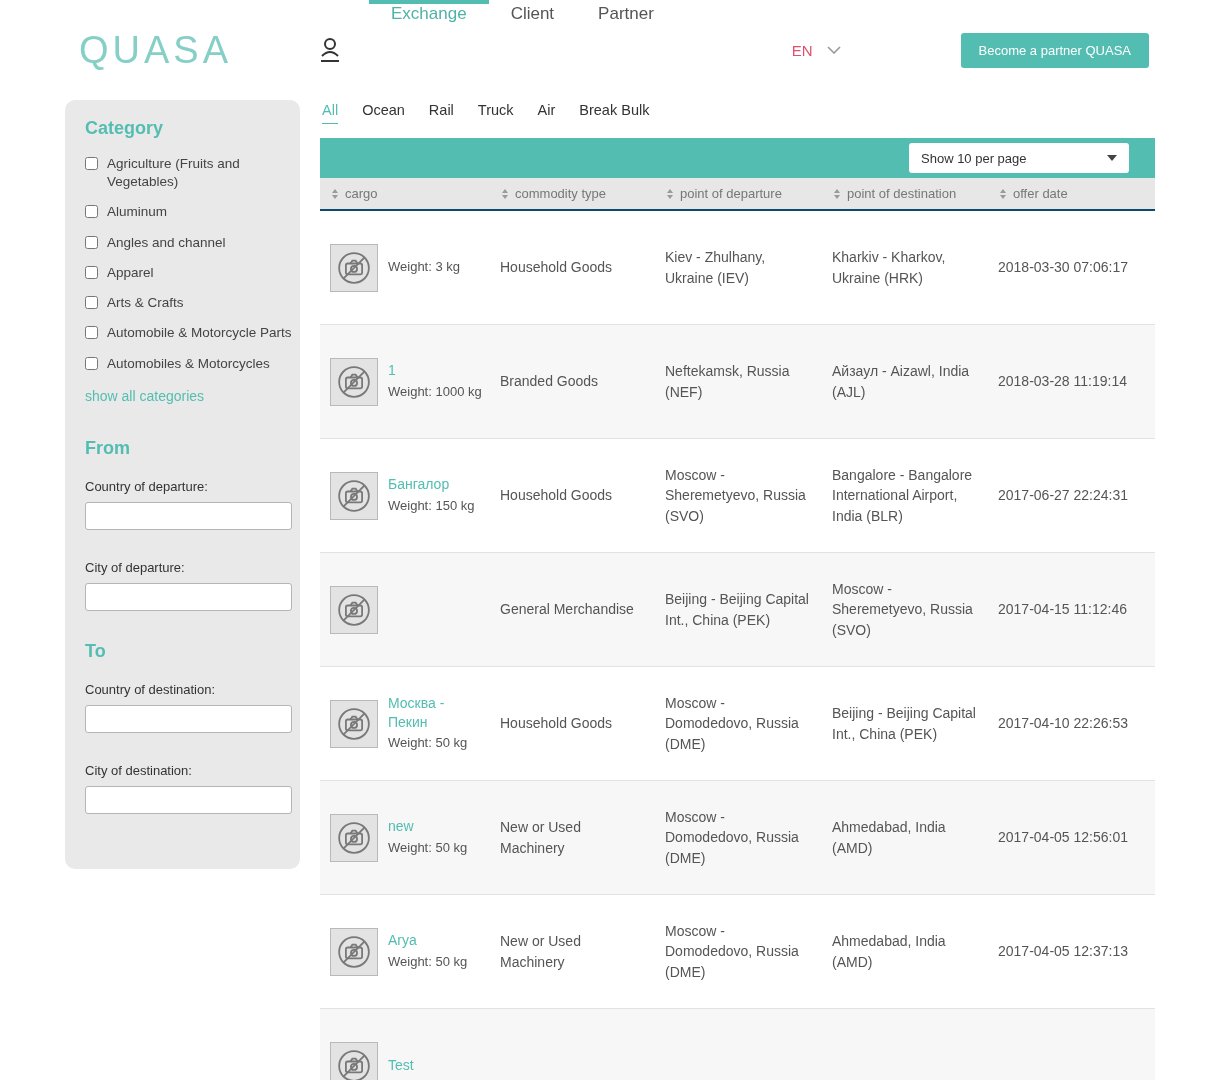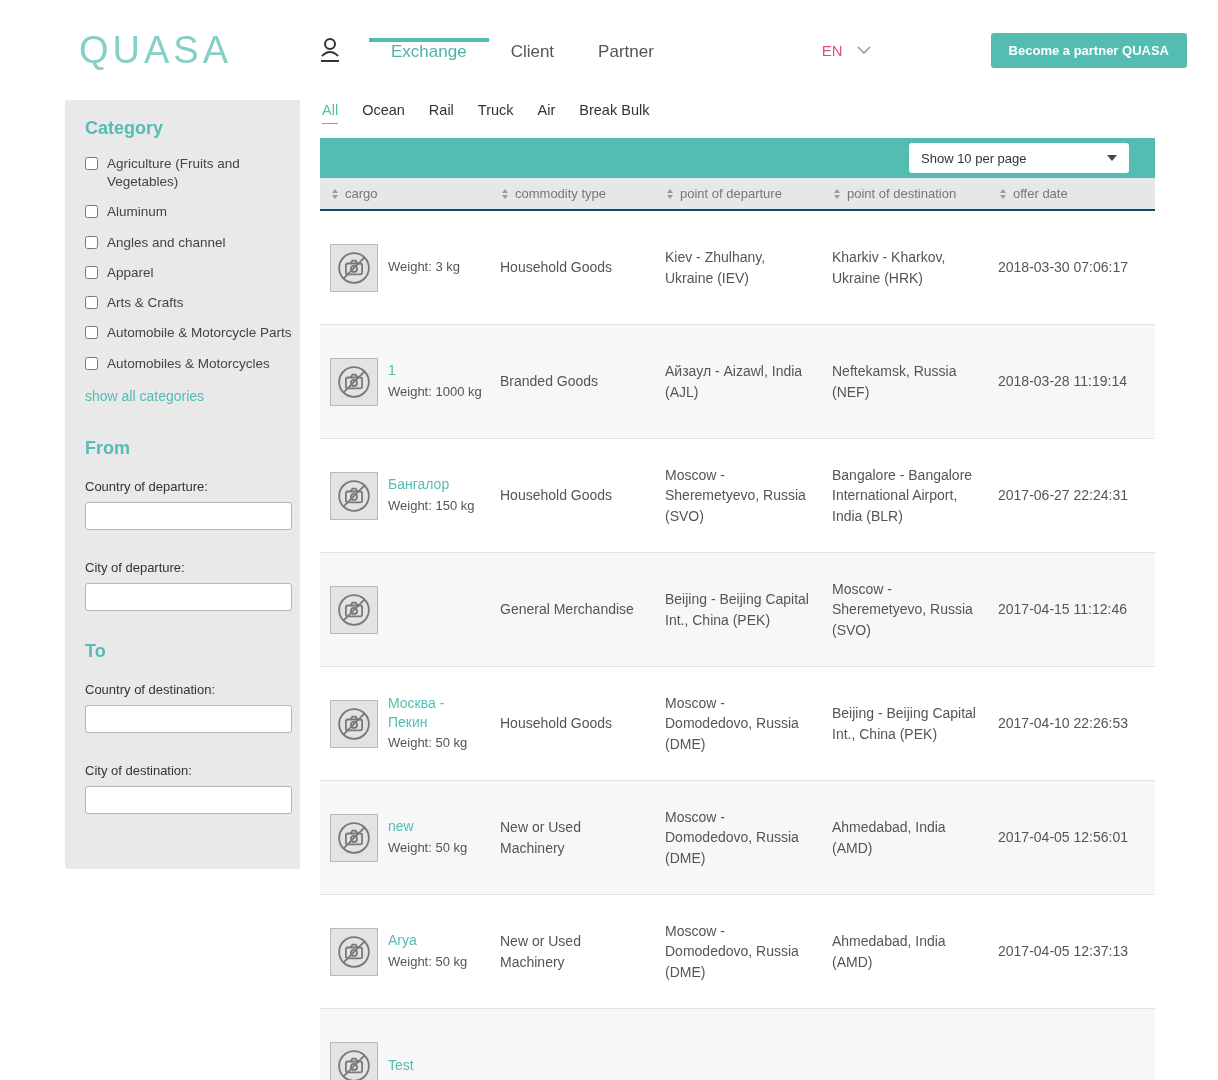--- a/index.html
+++ b/index.html
@@ -5,37 +5,37 @@
   * { box-sizing: border-box; margin: 0; padding: 0; }
   html, body { width: 1218px; height: 1080px; overflow: hidden; background: #fff;
     font-family: "Liberation Sans", sans-serif; color: #555; }
 
   
   .header { height: 100px; display: flex; align-items: stretch; position: relative; background: #fff; }
   .logo { display: flex; align-items: center; margin-left: 79px; width: 240px;
     font-size: 38px; letter-spacing: 4px; color: #86cfc7; font-weight: 400; cursor: pointer; }
   .hdr-left { display: flex; align-items: stretch; }
   .user-icon { display: flex; align-items: center; margin-right: 28px; cursor: pointer; }
-  .nav { display: flex; align-items: center; gap: 0; }
+  .nav { display: flex; align-items: flex-start; gap: 0; }
   .nav .nav-item { display: flex; align-items: center; padding: 0 22px; font-size: 17px; color: #555;
     text-decoration: none; border-top: 4px solid transparent; cursor: pointer; }
   .nav .nav-item.active { color: #4fb3a8; border-top-color: #53bdb2; }
   .lang { margin-left: auto; display: flex; align-items: center; gap: 14px; cursor: pointer; }
   .lang-label { color: #e0506e; font-size: 15px; }
   .chev { color: #999; font-size: 13px; }
   .chev svg { display: block; }
-  .cta { margin: auto 31px auto 120px; background: #53bdb2; color: #fff; border: none;
-    font-size: 13px; font-weight: bold; padding: 10px 18px; border-radius: 3px; cursor: pointer;
+  .cta { margin: auto 69px auto 120px; background: #53bdb2; color: #fff; border: none;
+    font-size: 13px; font-weight: normal; padding: 10px 18px; border-radius: 3px; cursor: pointer;
     font-family: "Liberation Sans", sans-serif; }
 
   
   .page { display: flex; padding: 0 63px 0 65px; align-items: flex-start; }
 
   
-  .sidebar { width: 235px; margin-right: 20px; background: #e9e9e9; border-radius: 2px;
+  .sidebar { width: 235px; margin-right: 20px; background: #e9e9e9; border-radius: 10px;
     padding: 18px 8px 45px 20px; }
   .side-title { color: #53bdb2; font-size: 18px; font-weight: bold; margin-bottom: 16px; }
   .cat-list { display: flex; flex-direction: column; gap: 12px; margin-bottom: 14px; }
   .cat-item { display: flex; align-items: flex-start; gap: 9px; cursor: pointer; }
   .cat-item input { width: 13px; height: 13px; margin-top: 2px; flex: 0 0 auto; cursor: pointer; }
   .cat-label { font-size: 13.5px; color: #444; line-height: 1.35; }
   .show-all { display: inline-block; color: #53bdb2; font-size: 14px; text-decoration: none;
     margin-bottom: 28px; cursor: pointer; }
   .side-section-title { color: #53bdb2; font-size: 18px; font-weight: bold; margin: 6px 0 20px; }
   .field { margin-bottom: 30px; }
@@ -284,22 +284,22 @@
                 <circle cx="20" cy="21" r="3.4" fill="none" stroke="#787878" stroke-width="2"></circle>
                 <line x1="8.5" y1="31.5" x2="31.5" y2="8.5" stroke="#787878" stroke-width="2"></line>
               </svg>
             </span>
             <span class="cargo-text">
               <a class="cargo-title">1</a>
               <span class="weight">Weight: 1000 kg</span>
             </span>
           </div>
           <div class="cell">Branded Goods</div>
+          <div class="cell">Neftekamsk, Russia (NEF)</div>
           <div class="cell">Айзаул - Aizawl, India (AJL)</div>
-          <div class="cell">Neftekamsk, Russia (NEF)</div>
           <div class="cell">2018-03-28 11:19:14</div>
         </div>
 
         <div class="row">
           <div class="cell cargo-cell">
             <span class="thumb">
               <svg width="36" height="36" viewBox="0 0 40 40">
                 <circle cx="20" cy="20" r="16.5" fill="none" stroke="#787878" stroke-width="2"></circle>
                 <rect x="11" y="15" width="18" height="12" rx="2" fill="none" stroke="#787878" stroke-width="2"></rect>
                 <path d="M16 15 l2.2 -3.2 h3.6 L24 15" fill="none" stroke="#787878" stroke-width="2"></path>

